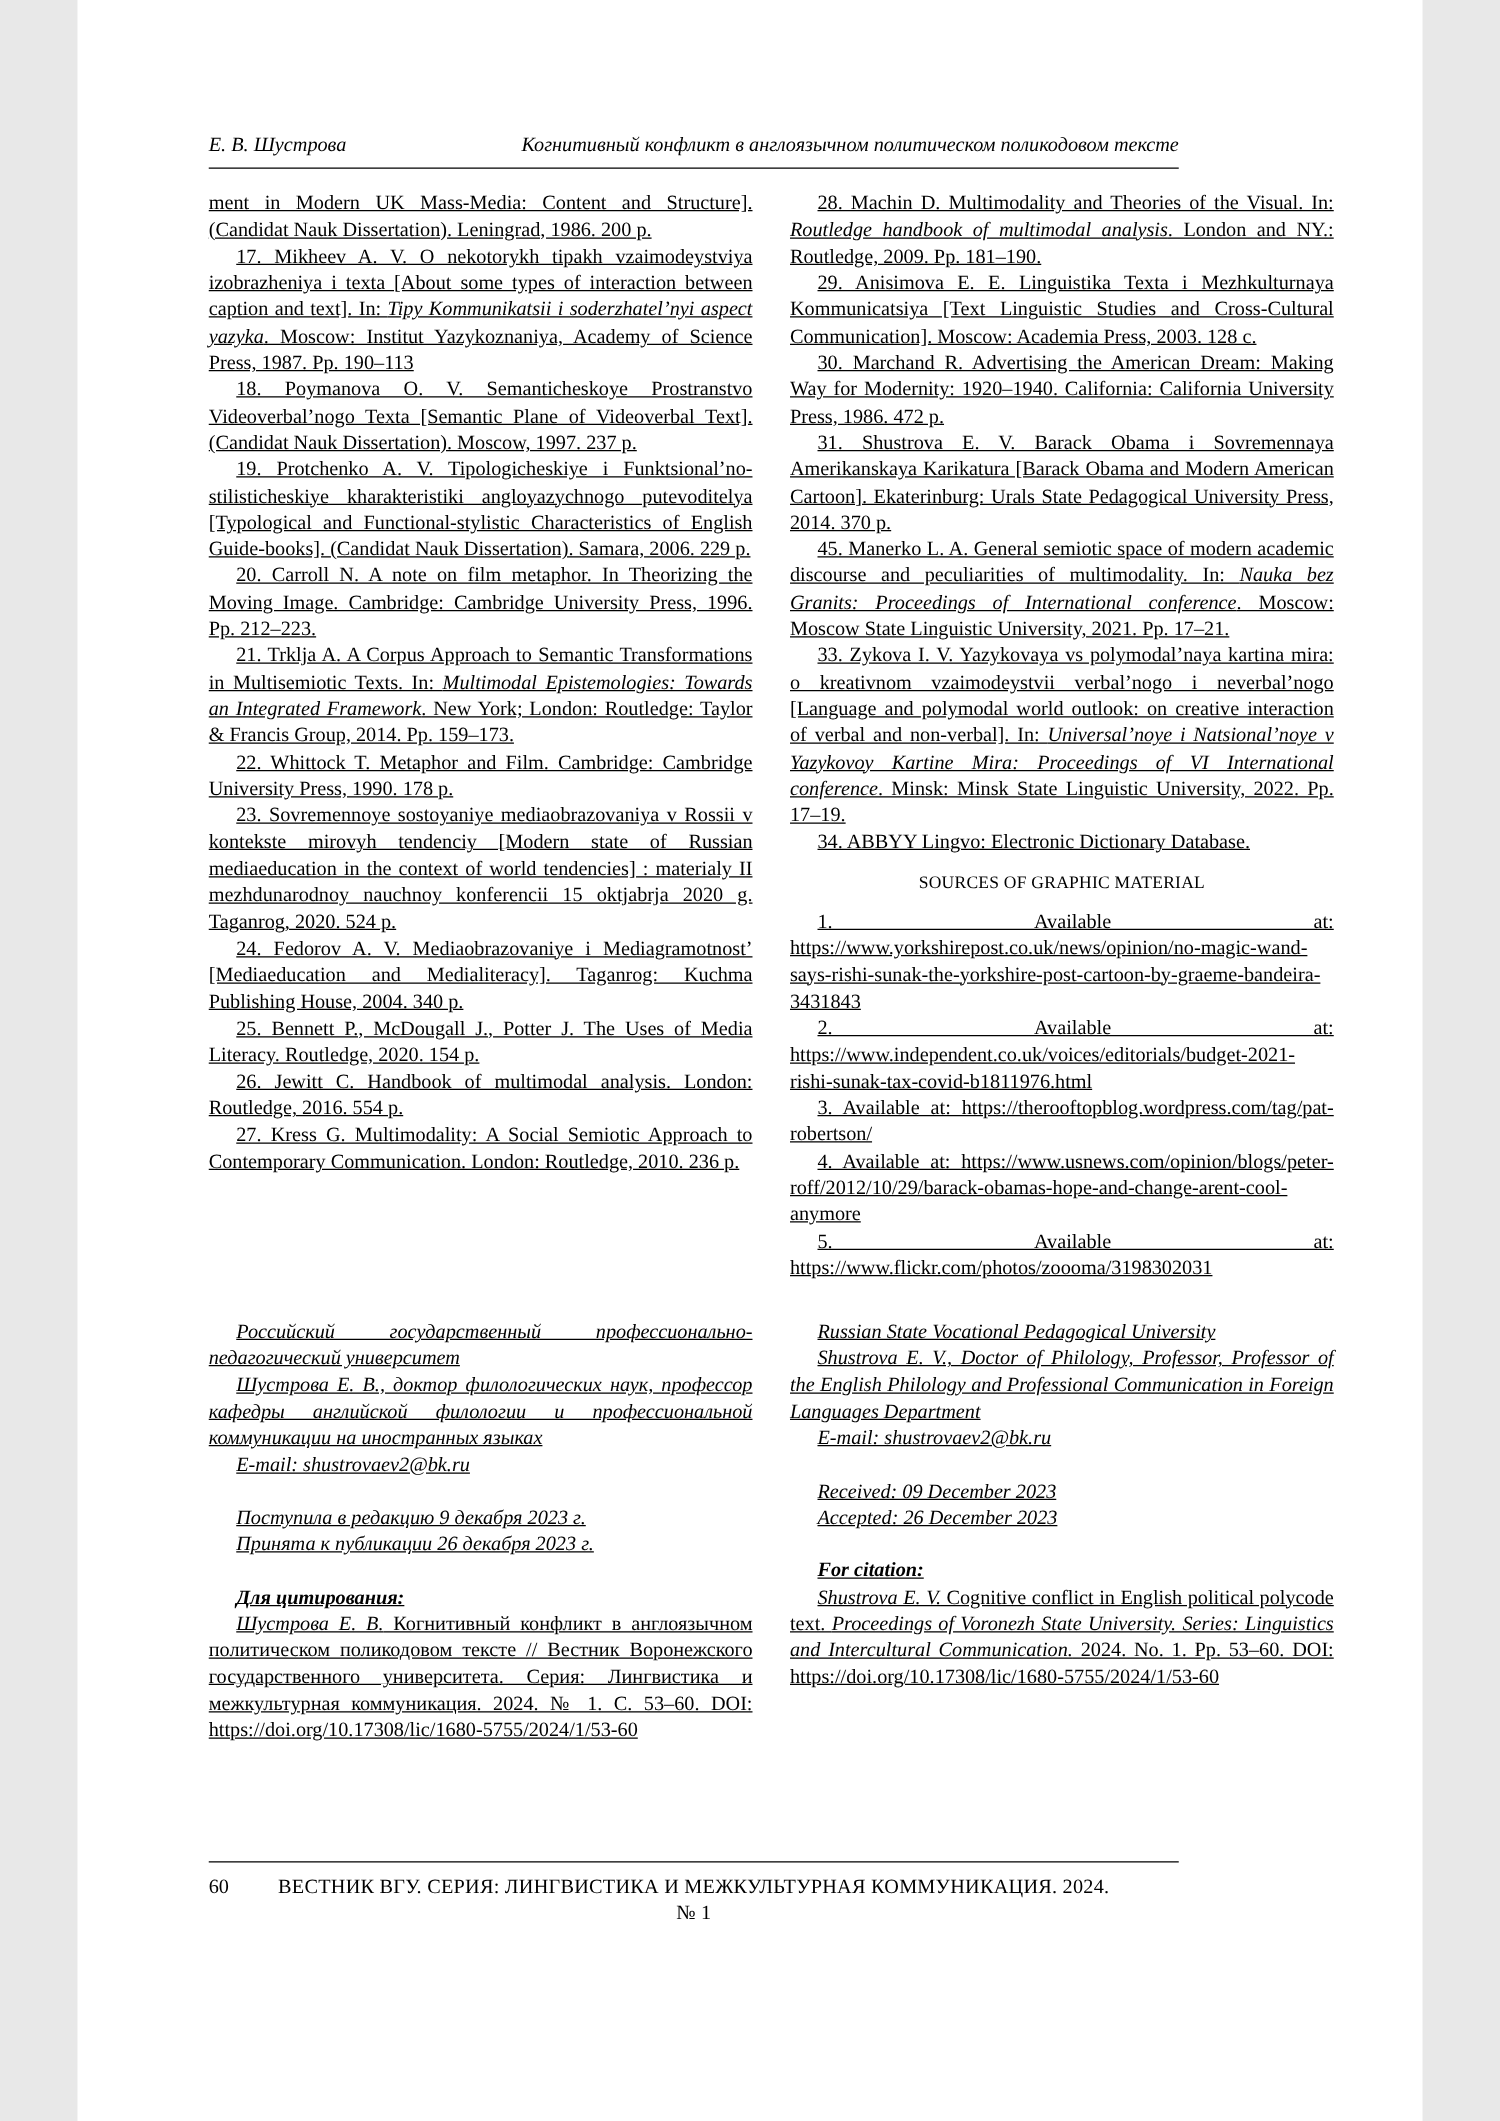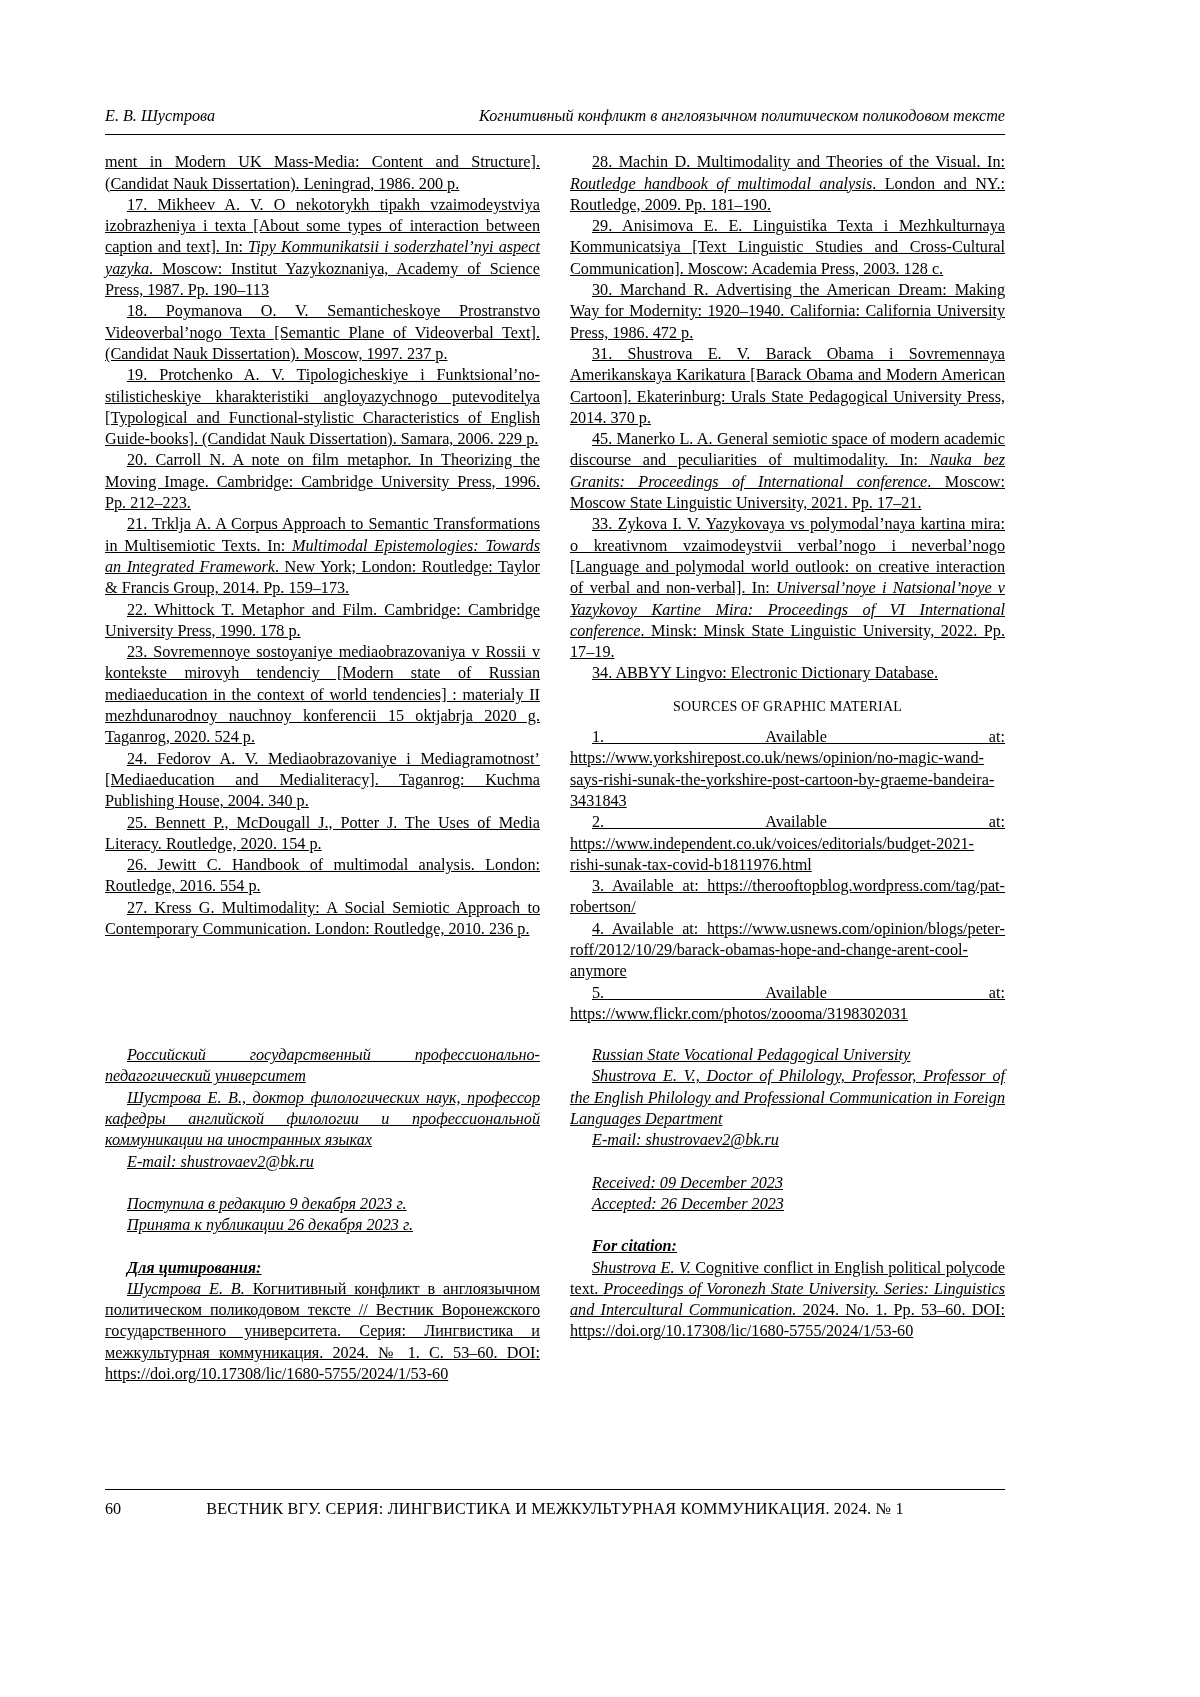--- a/index.html
+++ b/index.html
@@ -1,18 +1,18 @@
 <!DOCTYPE html>
 <html><head>
 <meta charset="utf-8">
 <style>
   html,body { margin:0; padding:0; background:#e8e8e8; }
   .page {
     position:relative;
-    width:1200px; height:1697px;
+    width:1076px; height:1697px;
     margin:0 auto;
     background:#ffffff;
     box-sizing:border-box;
     padding:106px 195px 0 105px;
     font-family:"Liberation Serif","DejaVu Serif",serif;
     color:#000;
     font-size:16.2px;
     line-height:21.3px;
     overflow:hidden;
   }
@@ -35,21 +35,21 @@
   .cite { overflow-wrap:anywhere; }
   .it { font-style:italic; }
   .bd { font-weight:bold; }
   .src-heading {
     font-weight:normal;
     font-size:14px;
     text-align:center;
     margin:11px 0 10px 0;
     letter-spacing:0.2px;
   }
-  .affil-row { margin-top:20px; }
+  .affil-row { margin-top:30px; }
   .block.gap { margin-top:21px; }
   .footer {
     position:absolute;
     left:105px; right:195px; top:1489px;
     border-top:1.6px solid #000;
     padding-top:9px;
     display:flex;
     align-items:baseline;
   }
   .footer .pagenum { width:48px; text-align:left;font-family:Liberation Serif, serif; }

